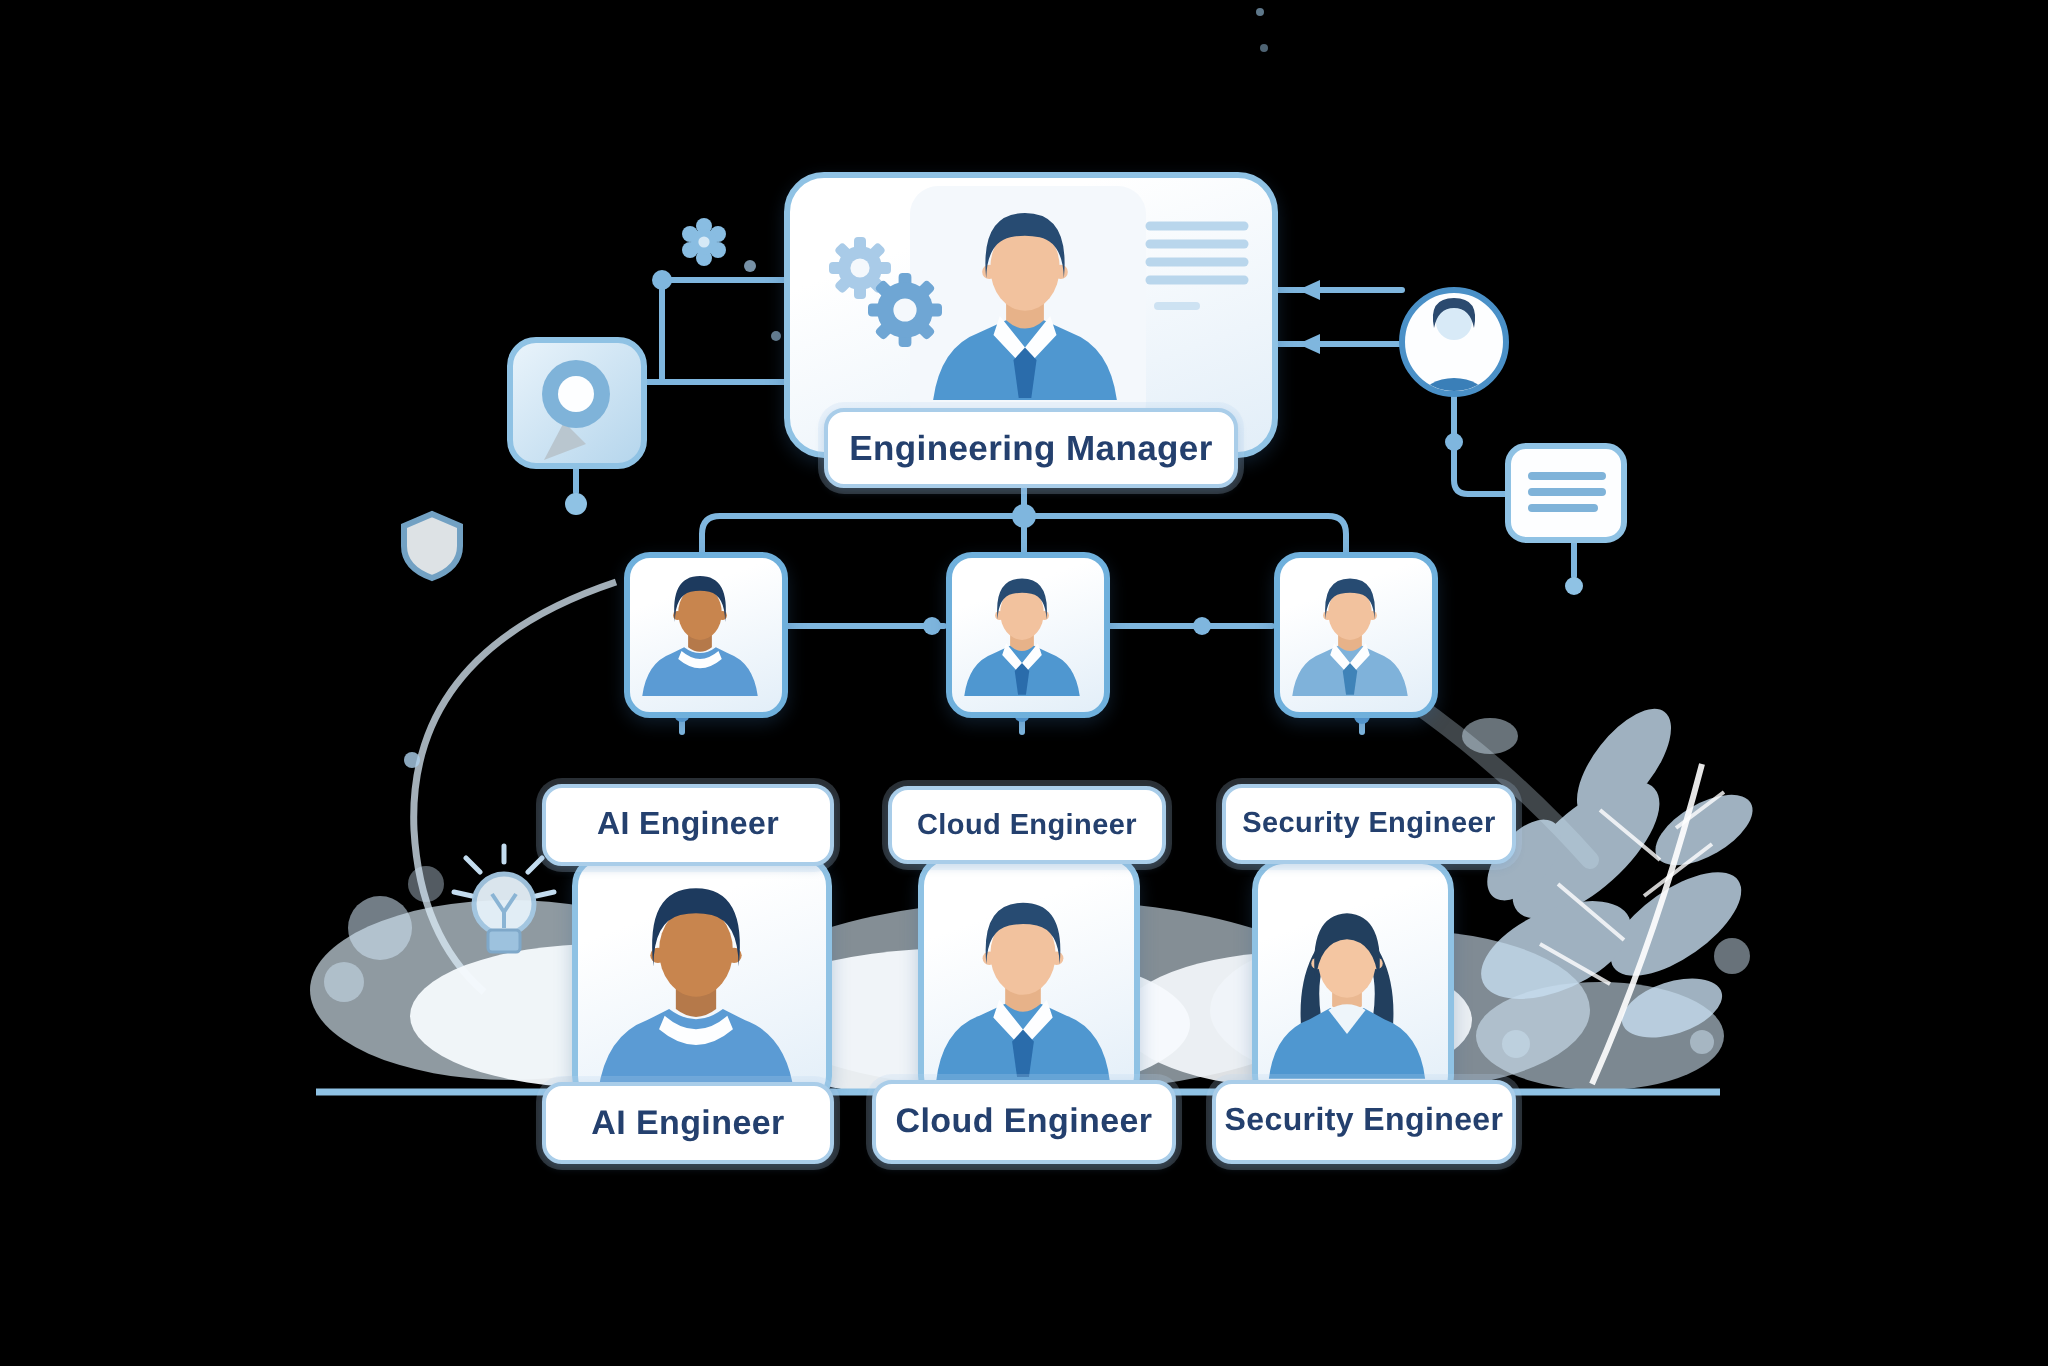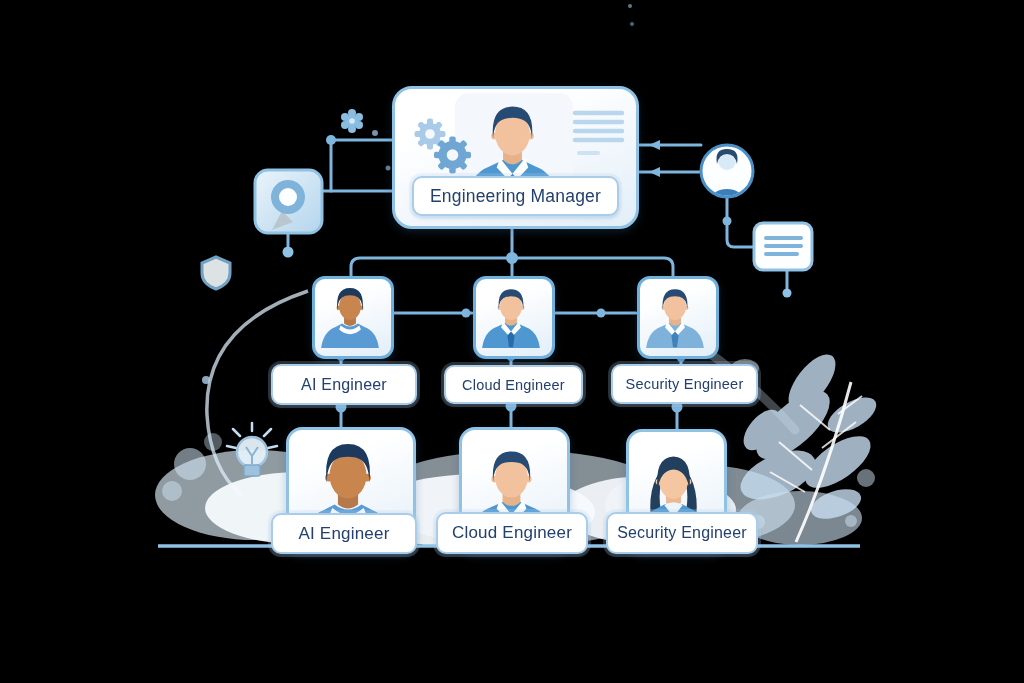--- a/index.html
+++ b/index.html
@@ -9,23 +9,23 @@
   .bg{position:absolute;left:0;top:0;z-index:0;}
   .card{position:absolute;z-index:2;overflow:hidden;
         background:linear-gradient(160deg,#ffffff 25%,#eef5fb 70%,#e2eef8 100%);
         border:3px solid #8fc2e4;box-shadow:0 3px 9px rgba(50,100,150,.28);}
   .card-top{border-radius:20px;}
   .card-mid{border-radius:13px;border-color:#6fb0dc;}
   .card-bot{border-radius:16px;}
   .avatar{position:absolute;display:block;}
   .innerdeco{position:absolute;left:0;top:0;}
   .pill{position:absolute;z-index:6;background:#ffffff;border:2.5px solid #a9cde9;
-        border-radius:10px;color:#24406e;font-weight:400;letter-spacing:.2px;
+        border-radius:10px;color:#24406e;font-weight:700;letter-spacing:.2px;
         display:flex;align-items:center;justify-content:center;
-        box-shadow:0 0 0 3px rgba(185,215,240,.22),0 2px 4px rgba(80,130,180,.25);}
+        box-shadow:0 0 0 3px rgba(185,215,240,.22),0 2px 4px rgba(80,130,180,.25);margin-top:28px;}
   .f17{font-size:17px;} .f16{font-size:16px;} .f15{font-size:14.5px;}
 </style>
 </head>
 <body>
 
 <svg width="0" height="0" style="position:absolute" aria-hidden="true">
   <defs>
     <symbol id="av-male-tie" viewBox="0 0 100 100">
       <path d="M41,48 L59,48 L59,63 Q50,70 41,63 Z" fill="var(--skinsh,#e7b289)"></path>
       <path d="M6,102 Q9,75 28,68 L41,62 Q50,70 59,62 L72,68 Q91,75 94,102 Z" fill="var(--shirt,#4f97d0)"></path>

